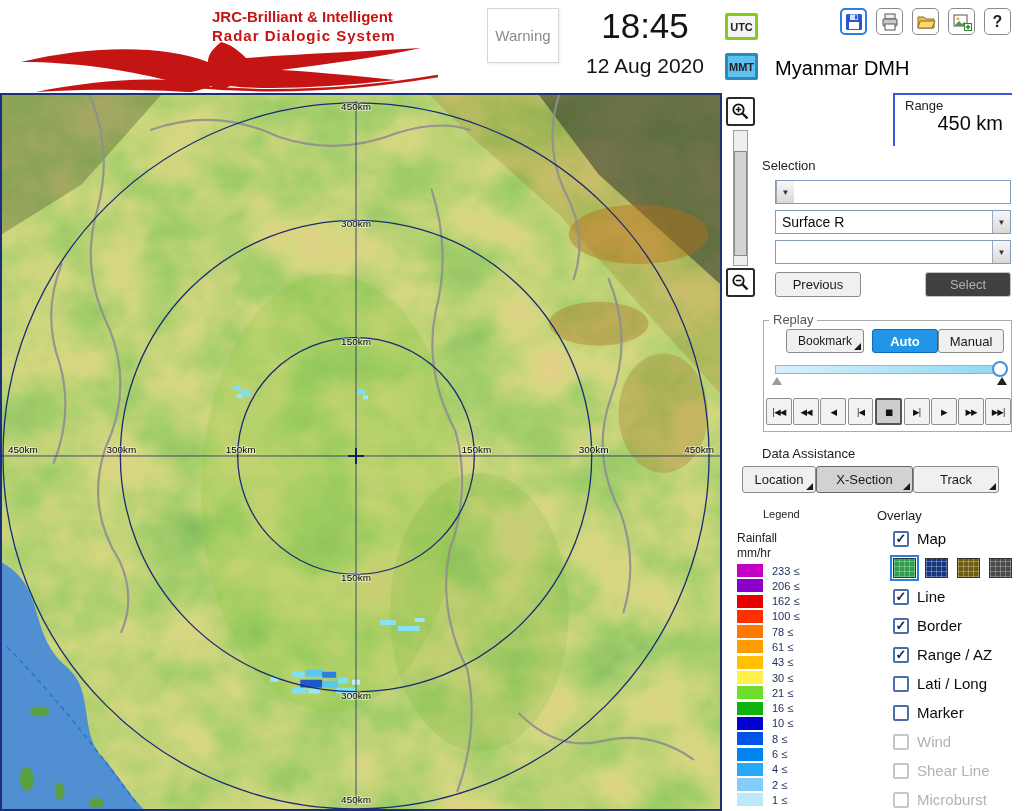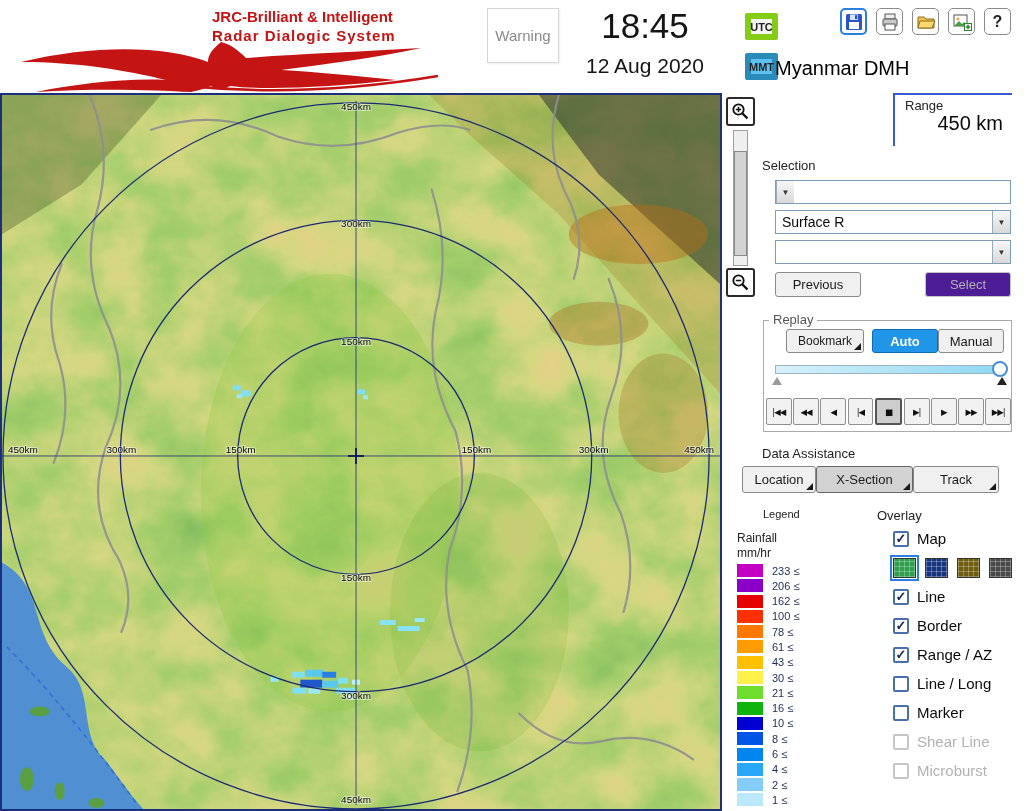--- a/index.html
+++ b/index.html
@@ -12,22 +12,22 @@
   #logo-title { position:absolute; left:8px; top:0px; font-family:"Liberation Serif", serif; font-weight:bold;
                 font-size:44px; color:#c41414; letter-spacing:2px; -webkit-text-stroke:0.6px #6d0d0d; }
   #logo-tag1 { position:absolute; left:212px; top:8px; font-size:15px; font-weight:bold; color:#c41414; }
   #logo-tag2 { position:absolute; left:212px; top:27px; font-size:15px; font-weight:bold; color:#c41414; letter-spacing:1px; }
   #logo-eagle { position:absolute; left:6px; top:40px; width:440px; height:52px; }
   #warning-box { position:absolute; left:487px; top:8px; width:72px; height:55px; background:#fff;
                  border:1px solid #d6d6d6; box-shadow:1px 1px 2px rgba(0,0,0,.08);
                  display:flex; align-items:center; justify-content:center; color:#8a8a8a; font-size:15px; }
   #clock-time { position:absolute; left:565px; top:6px; width:160px; text-align:center; font-size:35px; color:#151515; }
   #clock-date { position:absolute; left:550px; top:54px; width:190px; text-align:center; font-size:21px; color:#151515; }
-  .tz-btn { position:absolute; left:725px; width:33px; height:27px; border:6px solid #84cc16; border-radius:2px;
-            background:#f5f5f5; font-size:11px; font-weight:bold; color:#222; display:flex; align-items:center; justify-content:center;margin-left:20px; }
+  .tz-btn { position:absolute; left:725px; width:33px; height:27px; border:3px solid #84cc16; border-radius:2px;
+            background:#f5f5f5; font-size:11px; font-weight:bold; color:#222; display:flex; align-items:center; justify-content:center; }
   #tz-utc { top:13px; }
   #tz-mmt { top:53px; background:#5ec1ef; border-color:#2a8ab8; }
   .tool-btn { position:absolute; top:8px; width:27px; height:27px; background:#fff; border:1px solid #8a8a8a;
               border-radius:5px; display:flex; align-items:center; justify-content:center; padding:0; cursor:pointer; }
   .tool-btn.focused { border:2px solid #2a7fe0; }
   #tool-save { left:840px; } #tool-print { left:876px; } #tool-open { left:912px; } #tool-export { left:948px; } #tool-help { left:984px; }
   #tool-help span { font-size:16px; font-weight:bold; color:#222; }
   #station-name { position:absolute; left:775px; top:57px; font-size:20px; color:#000; }
 
   
@@ -54,21 +54,21 @@
               display:flex; align-items:stretch; cursor:pointer; }
   #dd-site { top:180px; } #dd-product { top:210px; } #dd-extra { top:240px; }
   .dd-value { flex:1; font-size:14px; color:#0a0a0a; display:flex; align-items:center; padding-left:6px; }
   .dd-btn { width:18px; background:linear-gradient(#f7f7f7,#d9d9d9); border-left:1px solid #9ab;
             display:flex; align-items:center; justify-content:center; font-size:8px; color:#333; }
 
   .btn { background:#f0f0f0; border:1px solid #8a8a8a; border-radius:3px; font-size:13px; color:#1a1a1a;
          font-family:"Liberation Sans", sans-serif; cursor:pointer; }
   #previous-btn { position:absolute; left:775px; top:272px; width:86px; height:25px; }
   #select-btn { position:absolute; left:925px; top:272px; width:86px; height:25px; color:#b0b0b0;
-                border-color:#c4c4c4; background:#4c1d95; }
+                border-color:#c4c4c4; background:#404040; }
 
   #replay-box { position:absolute; left:763px; top:320px; width:249px; height:112px; border:1px solid #ababab; background:#fff; }
   #replay-label { position:absolute; left:5px; top:-9px; background:#fff; padding:0 4px; font-size:13px; color:#555; }
   #bookmark-btn { position:absolute; left:22px; top:8px; width:78px; height:24px; font-size:12px; }
   #auto-btn { position:absolute; left:108px; top:8px; width:66px; height:24px; background:#2196e8; color:#fff;
               border:1px solid #0d6bb8; font-weight:bold; border-radius:3px; font-size:13px; cursor:pointer; }
   #manual-btn { position:absolute; left:174px; top:8px; width:66px; height:24px; border-radius:3px; }
   #timeline-track { position:absolute; left:11px; top:44px; width:228px; height:9px;
                     background:linear-gradient(90deg,#d8f1fa,#8fd8f2); border:1px solid #9ab4c6; cursor:pointer; }
   #timeline-thumb { position:absolute; left:228px; top:40px; width:16px; height:16px; border-radius:50%;
@@ -430,25 +430,29 @@
       <div class="ov-row">
         <span class="checkbox checked">✓</span>
         <span class="ov-label">Border</span>
       </div>
       <div class="ov-row">
         <span class="checkbox checked">✓</span>
         <span class="ov-label">Range / AZ</span>
       </div>
       <div class="ov-row">
         <span class="checkbox"></span>
-        <span class="ov-label">Line / Long</span>
+        <span class="ov-label">Lati / Long</span>
       </div>
       <div class="ov-row">
         <span class="checkbox"></span>
         <span class="ov-label">Marker</span>
+      </div>
+      <div class="ov-row disabled">
+        <span class="checkbox"></span>
+        <span class="ov-label">Wind</span>
       </div>
       <div class="ov-row disabled">
         <span class="checkbox"></span>
         <span class="ov-label">Shear Line</span>
       </div>
       <div class="ov-row disabled">
         <span class="checkbox"></span>
         <span class="ov-label">Microburst</span>
       </div>
     </div>

